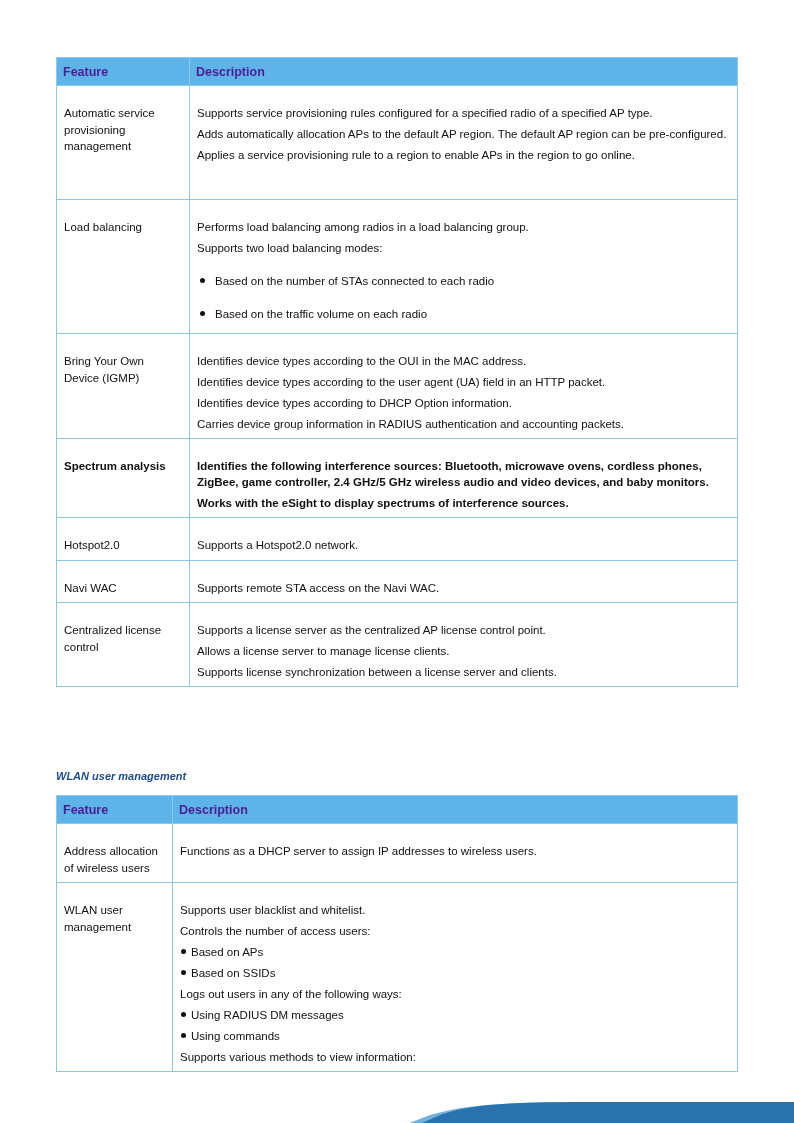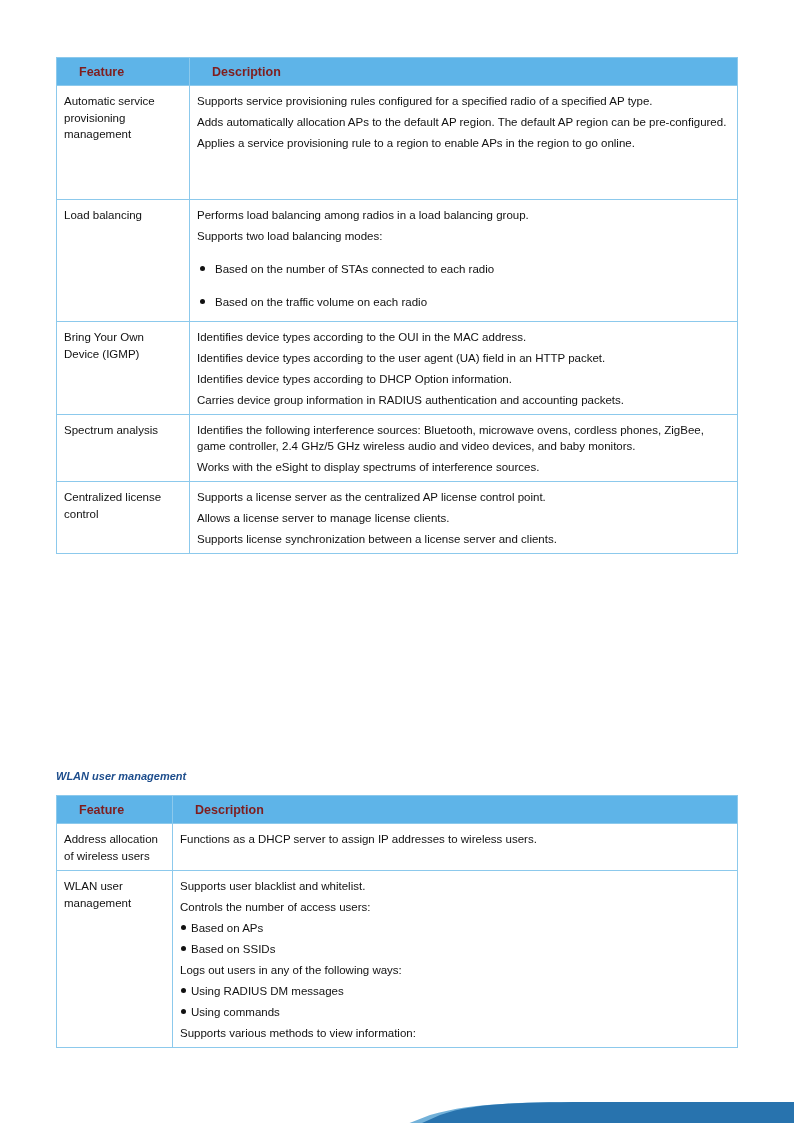--- a/index.html
+++ b/index.html
@@ -13,24 +13,24 @@
     position: absolute; left: 56px; width: 682px;
     border-collapse: collapse; table-layout: fixed;
     font-size: 11.5px;
   }
   table.ft th, table.ft td {
     border: 1px solid #8cc9ec;
     vertical-align: top;
     text-align: left;
   }
   table.ft th {
-    background: #5eb4e8; color: #7f1d1d; font-weight: bold;
-    font-size: 12.5px; height: 27px; padding: 0 22px; vertical-align: middle;
+    background: #5eb4e8; color: #4c1d95; font-weight: bold;
+    font-size: 12.5px; height: 27px; padding: 0 6px; vertical-align: middle;
   }
-  table.ft td { padding: 7px 7px 6px 7px; line-height: 16px; }
+  table.ft td { padding: 19px 7px 6px 7px; line-height: 16px; }
   table.ft td.feat { line-height: 16.5px; }
   .p { margin: 0 0 5px 0; line-height: 16px; }
   .p:last-child { margin-bottom: 0; }
   .b { position: relative; padding-left: 18px; margin: 17px 0 5px 0; line-height: 16px; }
   .b::before { content: ""; position: absolute; left: 3px; top: 5px; width: 5px; height: 5px; border-radius: 50%; background: #111; }
   .b2 { position: relative; padding-left: 11px; margin: 0 0 5px 0; line-height: 16px; }
   .b2::before { content: ""; position: absolute; left: 1px; top: 5px; width: 5px; height: 5px; border-radius: 50%; background: #111; }
   #t1 { top: 57px; }
   #t2 { top: 795px; }
   .section-title {
@@ -76,25 +76,37 @@
       </tr>
       <tr style="height: 92px;">
         <td class="feat">Bring Your Own Device (IGMP)</td>
         <td>
           <div class="p">Identifies device types according to the OUI in the MAC address.</div>
           <div class="p">Identifies device types according to the user agent (UA) field in an HTTP packet.</div>
           <div class="p">Identifies device types according to DHCP Option information.</div>
           <div class="p">Carries device group information in RADIUS authentication and accounting packets.</div>
         </td>
       </tr>
-      <tr style="height: 66px;">
+      <tr style="height: 66px; font-weight: bold;">
         <td class="feat">Spectrum analysis</td>
         <td>
           <div class="p">Identifies the following interference sources: Bluetooth, microwave ovens, cordless phones, ZigBee, game controller, 2.4 GHz/5 GHz wireless audio and video devices, and baby monitors.</div>
           <div class="p">Works with the eSight to display spectrums of interference sources.</div>
+        </td>
+      </tr>
+      <tr style="height: 42px;">
+        <td class="feat">Hotspot2.0</td>
+        <td>
+          <div class="p">Supports a Hotspot2.0 network.</div>
+        </td>
+      </tr>
+      <tr style="height: 30px;">
+        <td class="feat">Navi WAC</td>
+        <td>
+          <div class="p">Supports remote STA access on the Navi WAC.</div>
         </td>
       </tr>
       <tr style="height: 69px;">
         <td class="feat">Centralized license control</td>
         <td>
           <div class="p">Supports a license server as the centralized AP license control point.</div>
           <div class="p">Allows a license server to manage license clients.</div>
           <div class="p">Supports license synchronization between a license server and clients.</div>
         </td>
       </tr>

